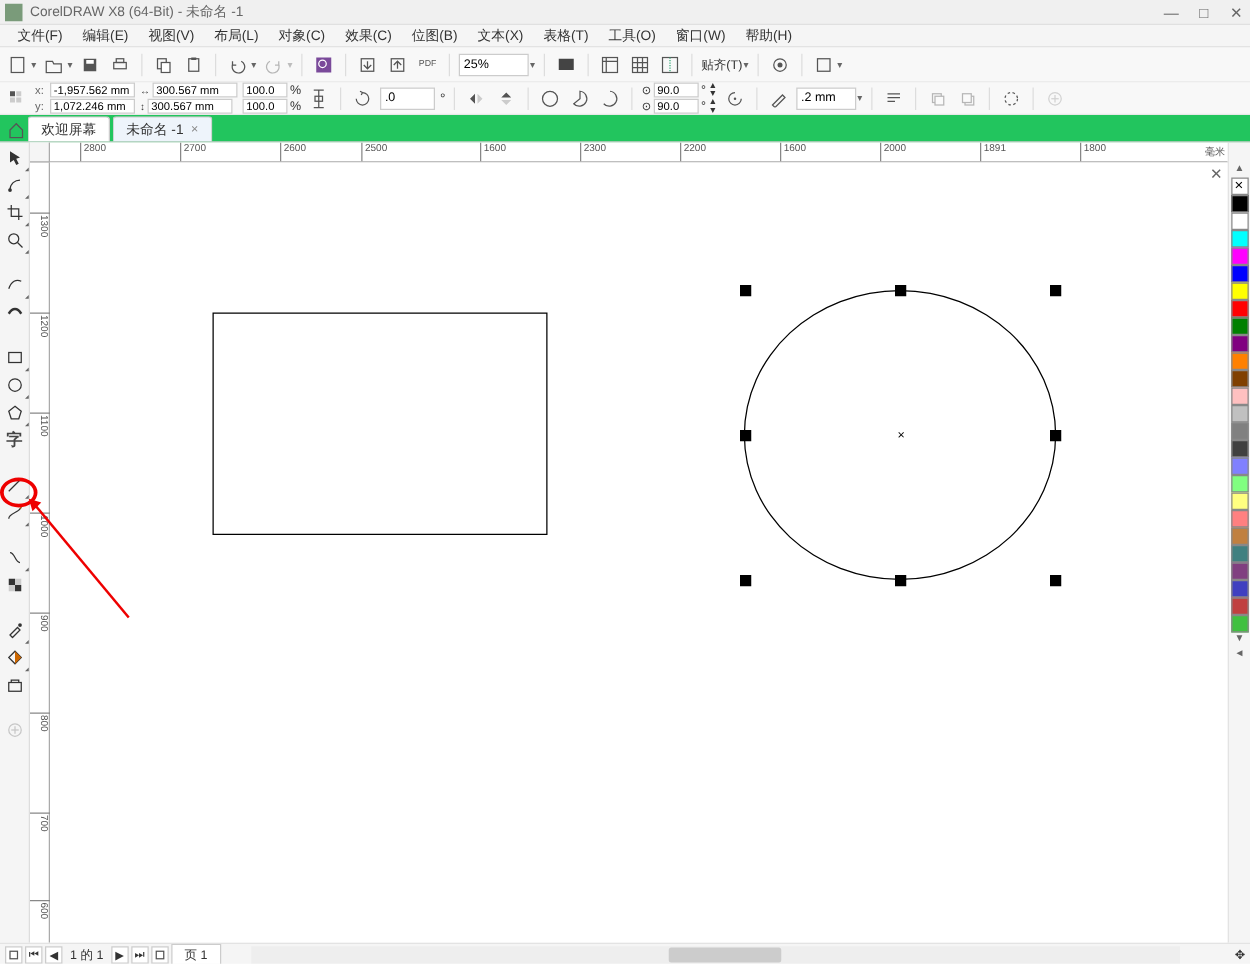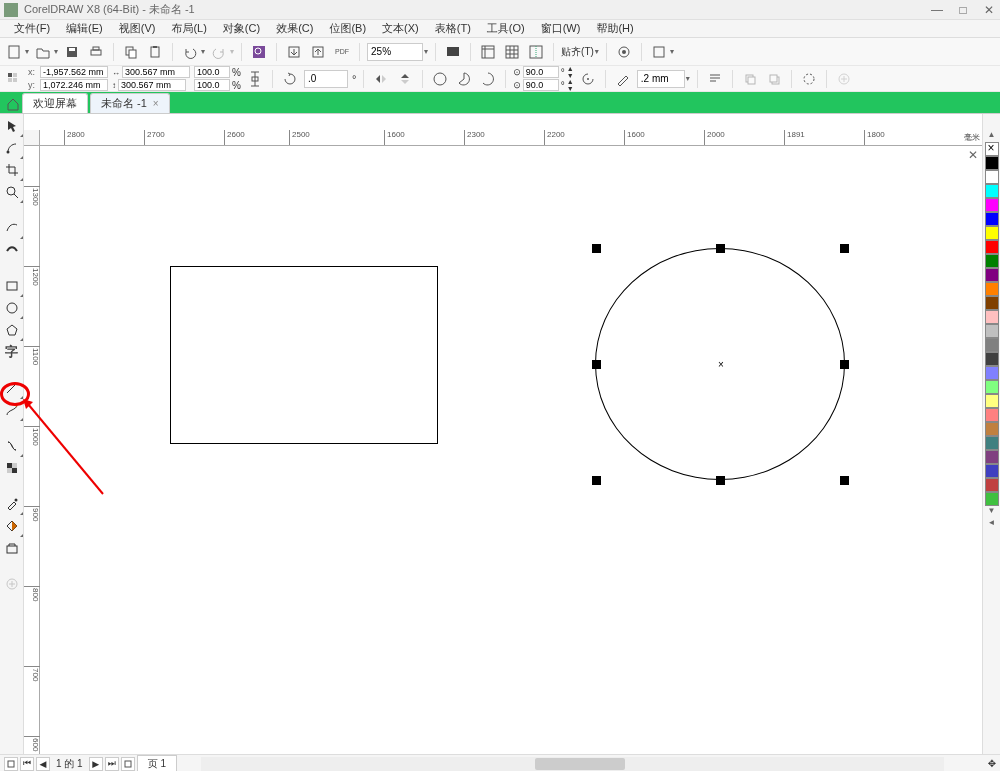--- a/index.html
+++ b/index.html
@@ -43,21 +43,21 @@
 .toolbox { width: 24px; background: #f5f5f5; display: flex; flex-direction: column; border-right: 1px solid #ddd; padding-top: 2px; gap: 2px; }
 .tool { width: 20px; height: 20px; margin: 0 auto; display: flex; align-items: center; justify-content: center; cursor: pointer; color: #444; position: relative; }
 .tool .tri { position: absolute; right: -1px; bottom: -1px; width: 0; height: 0; border-left: 3px solid transparent; border-bottom: 3px solid #666; }
 .tool-space { height: 12px; }
 
 
 .anno-circle { position: absolute; left: 0px; top: 268px; width: 30px; height: 24px; border: 3px solid #e00; border-radius: 50%; pointer-events: none; z-index: 100; }
 .anno-arrow { position: absolute; left: 18px; top: 280px; z-index: 99; pointer-events: none; }
 
 
-.canvas-wrap { flex: 1; display: flex; flex-direction: column; position: relative; margin-top: 16px; }
+.canvas-wrap { flex: 1; display: flex; flex-direction: column; position: relative; }
 .ruler-h { height: 16px; background: #fff; border-bottom: 1px solid #aaa; position: relative; overflow: hidden; font-size: 8px; color: #555; }
 .ruler-h .tick { position: absolute; top: 0; height: 16px; border-left: 1px solid #888; padding-left: 2px; }
 .ruler-corner { position: absolute; left: 0; top: 0; width: 16px; height: 16px; background: #f5f5f5; border-right: 1px solid #aaa; border-bottom: 1px solid #aaa; z-index: 5; }
 .canvas-body { flex: 1; display: flex; position: relative; }
 .ruler-v { width: 16px; background: #fff; border-right: 1px solid #aaa; position: relative; font-size: 8px; color: #555; }
 .ruler-v .tick { position: absolute; left: 0; width: 16px; border-top: 1px solid #888; padding-top: 1px; writing-mode: vertical-rl; }
 .canvas { flex: 1; background: #fff; position: relative; overflow: hidden; }
 
 
 .rect-shape { position: absolute; left: 130px; top: 120px; width: 268px; height: 178px; border: 1px solid #000; background: transparent; }

